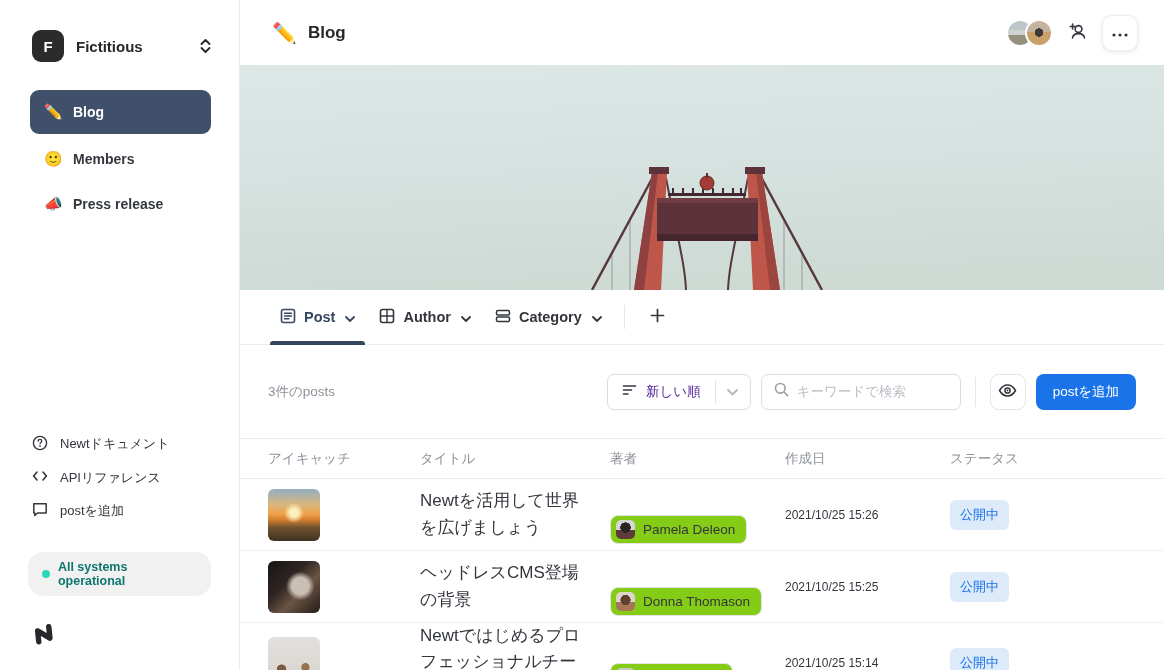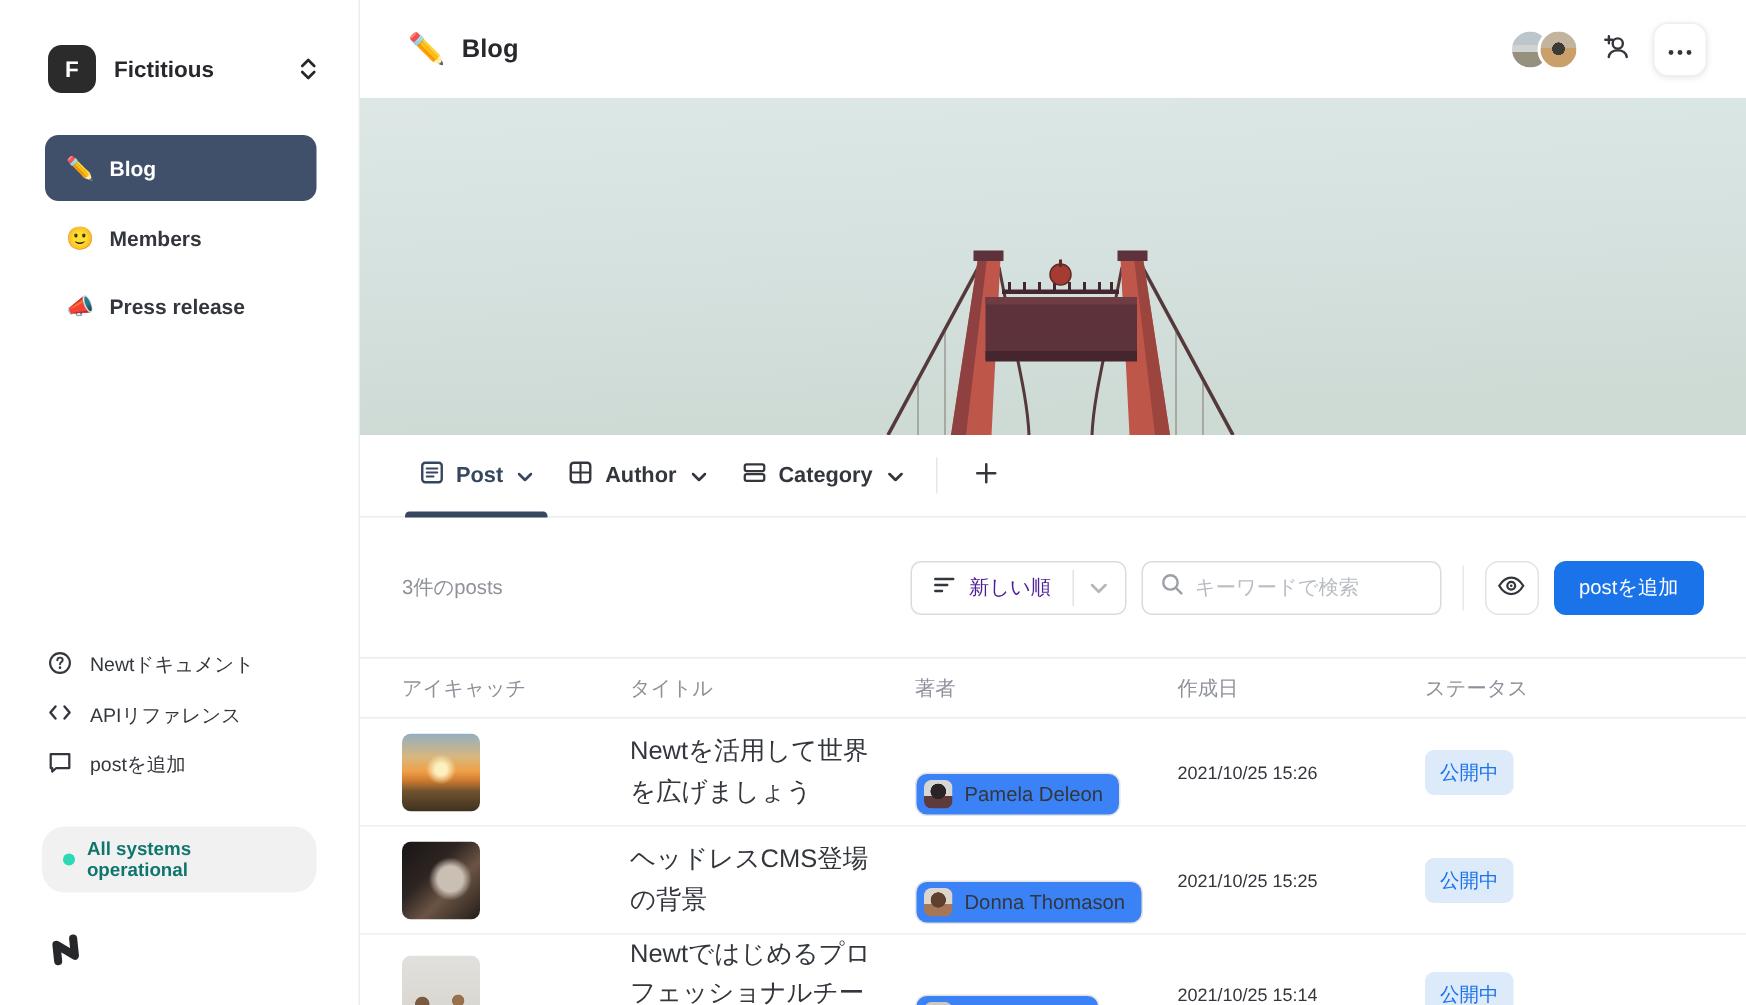--- a/index.html
+++ b/index.html
@@ -89,21 +89,21 @@
   .table { border-top:1px solid #ececec; }
   .t-head, .t-row { display:grid; grid-template-columns:152px 190px 175px 165px 1fr; align-items:center; padding:0 28px; }
   .t-head { height:40px; border-bottom:1px solid #ececec; }
   .t-head div { font-size:13.5px; color:#8d9199; }
   .t-row { height:72px; border-bottom:1px solid #f0f0f0; cursor:pointer; }
   .thumb { width:52px; height:52px; border-radius:6px; }
   .thumb.t1 { background:radial-gradient(circle at 50% 46%, #fdf0c0 0 10%, rgba(253,240,192,0) 26%), linear-gradient(180deg,#93aec2 0%,#d8b77e 30%,#f0a148 48%,#cf7c30 60%,#70522f 74%,#3e3120 100%); }
   .thumb.t2 { background:radial-gradient(circle at 62% 48%, #c9bfb2 0 20%, rgba(201,191,178,0) 34%), linear-gradient(135deg,#181514 0%,#2e2522 38%,#6b5444 62%,#241d19 100%); }
   .thumb.t3 { background:radial-gradient(circle at 26% 62%, #7c5a41 0 9%, rgba(0,0,0,0) 10%), radial-gradient(circle at 48% 72%, #2e2c2a 0 8%, rgba(0,0,0,0) 9%), radial-gradient(circle at 72% 58%, #97714e 0 8%, rgba(0,0,0,0) 9%), linear-gradient(180deg,#e2e0dc 0%,#d6d3ce 100%); }
   .post-title { font-size:17px; color:#33373d; line-height:1.55; width:172px; }
-  .author-chip { display:inline-flex; align-items:center; gap:8px; border:1px solid #e4e4e4; border-radius:8px; padding:4px 11px 4px 5px; background:#3b82f6; max-width:160px;margin-top:30px; }
+  .author-chip { display:inline-flex; align-items:center; gap:8px; border:1px solid #e4e4e4; border-radius:8px; padding:4px 11px 4px 5px; background:#84cc16; max-width:160px;margin-top:30px; }
   .author-avatar { width:19px; height:19px; border-radius:5px; }
   .author-avatar.p1 { background:radial-gradient(circle at 50% 40%, #2a2427 0 34%, rgba(0,0,0,0) 36%), linear-gradient(180deg,#d6d6d6 0 55%,#5d3b3b 55% 100%); }
   .author-avatar.p2 { background:radial-gradient(circle at 50% 42%, #5e3f30 0 34%, rgba(0,0,0,0) 36%), linear-gradient(180deg,#ddd5cc 0 55%,#a57757 55% 100%); }
   .author-avatar.p3 { background:radial-gradient(circle at 46% 45%, #4c4a40 0 30%, rgba(0,0,0,0) 32%), linear-gradient(180deg,#ccc9bd 0 60%,#9aa08f 60% 100%); }
   .author-name { font-size:13.5px; color:#33373d; white-space:nowrap; overflow:hidden; }
   .date-cell { font-size:12px; color:#33373d; }
   .status-badge { display:inline-block; background:#ddeafa; color:#1a73e8; font-weight:normal; font-size:13px; border-radius:6px; padding:6px 10px; }
 </style>
 </head>
 <body>

